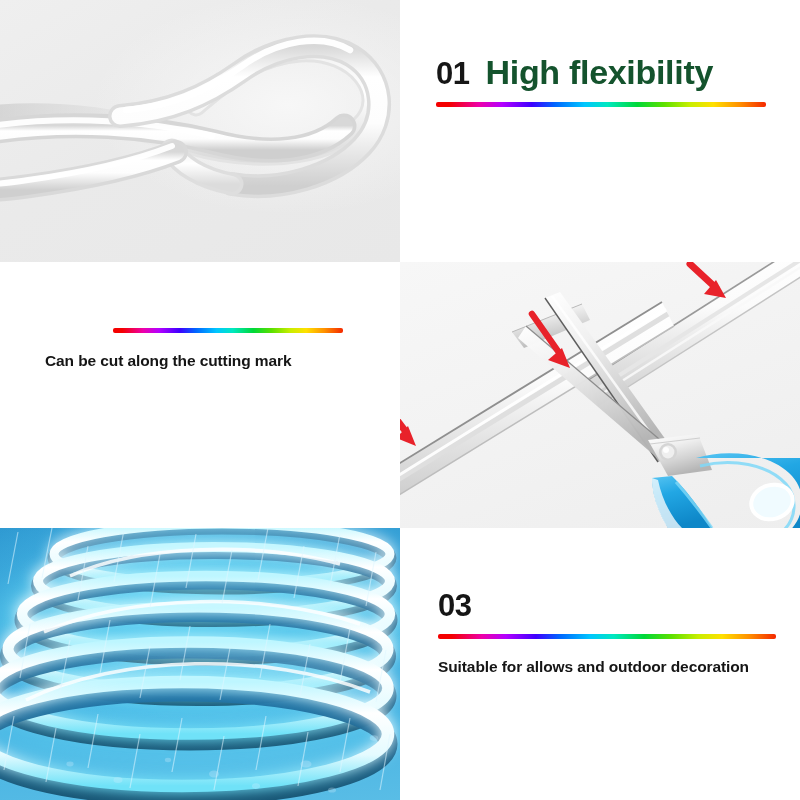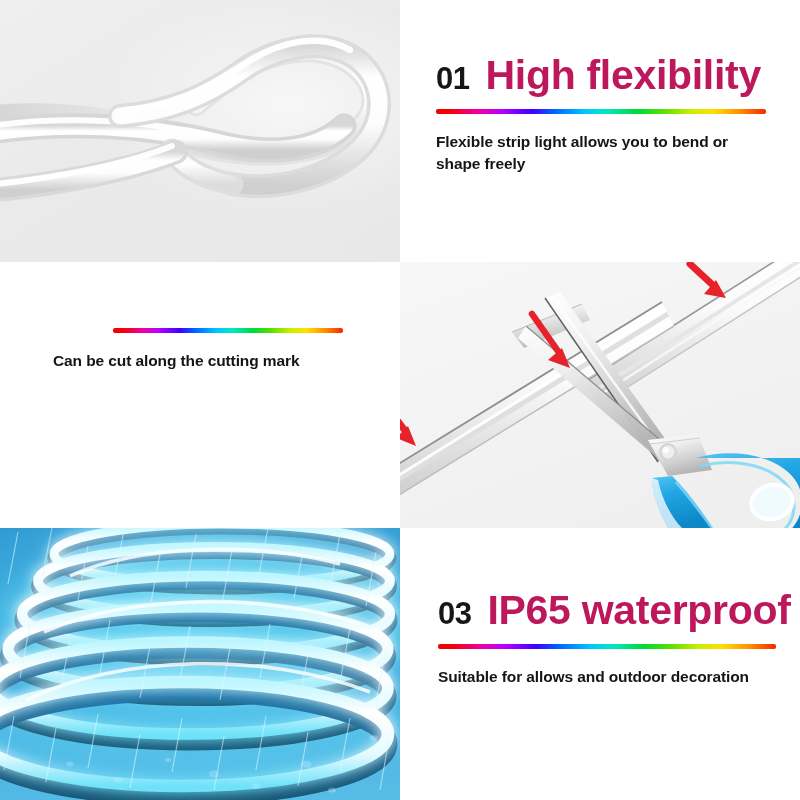--- a/index.html
+++ b/index.html
@@ -26,21 +26,21 @@
   #panel-water-text   { left:400px; top:528px; width:400px; height:204px; background:#ffffff; }
 
   
   .text-block { position:absolute; }
   .head-row { display:flex; align-items:baseline; white-space:nowrap; }
   .num {
     font-size:31px; font-weight:bold; color:#161616;
     letter-spacing:-0.5px; line-height:1;
   }
   .title {
-    font-size:41px; font-weight:bold; color:#be185d;
+    font-size:34px; font-weight:bold; color:#14532d;
     margin-left:16px; line-height:1; letter-spacing:-0.3px;
   }
   .rainbow {
     height:5px; border-radius:2px; margin-top:13px;
     background:linear-gradient(to right,
       #f40000 0%, #f40000 4%,
       #ee00a8 13%,
       #b400ff 20%,
       #3d00ff 29%,
       #0066ff 36%,
@@ -56,21 +56,21 @@
   .desc {
     font-size:15.5px; font-weight:bold; color:#151515;
     line-height:1.42; margin-top:17px; letter-spacing:-0.1px;
   }
 
   #text-flex  { left:36px;  top:55px;  width:330px; }
   #text-cut   { left:37px;  top:53px;  width:312px; }
   #text-water { left:38px;  top:62px;  width:338px; }
   #text-cut .head-row { padding-left:48px; }
   #text-cut .rainbow  { margin-left:76px; width:230px; }
-  #text-cut .desc     { margin-left:16px; }
+  #text-cut .desc     { margin-left:8px; }
 
   
   .flex-bg {
     position:absolute; inset:0;
     background:
       radial-gradient(ellipse 70% 60% at 72% 40%, #f7f7f7 0%, rgba(247,247,247,0) 70%),
       linear-gradient(150deg,#efefef 0%, #eaeaea 45%, #e8e8e8 100%);
   }
   .flex-svg { position:absolute; inset:0; }
 
@@ -150,21 +150,20 @@
     </svg>
   </div>
 
   <div class="panel" id="panel-flex-text">
     <div class="text-block" id="text-flex">
       <div class="head-row">
         <span class="num">01</span>
         <span class="title">High flexibility</span>
       </div>
       <div class="rainbow"></div>
-      <div class="desc">Flexible strip light allows you to bend or shape freely</div>
     </div>
   </div>
 
   <div class="panel" id="panel-cut-text">
     <div class="text-block" id="text-cut">
       <div class="rainbow"></div>
       <div class="desc">Can be cut along the cutting mark</div>
     </div>
   </div>
 
@@ -362,20 +361,19 @@
         <ellipse cx="168" cy="232" rx="3.2" ry="2.2"></ellipse>
         <ellipse cx="374" cy="210" rx="4.2" ry="2.8"></ellipse>
       </g>
     </svg>
   </div>
 
   <div class="panel" id="panel-water-text">
     <div class="text-block" id="text-water">
       <div class="head-row">
         <span class="num">03</span>
-        <span class="title">IP65 waterproof</span>
       </div>
       <div class="rainbow"></div>
       <div class="desc">Suitable for allows and outdoor decoration</div>
     </div>
   </div>
 
 </div>
 
 </body></html>

